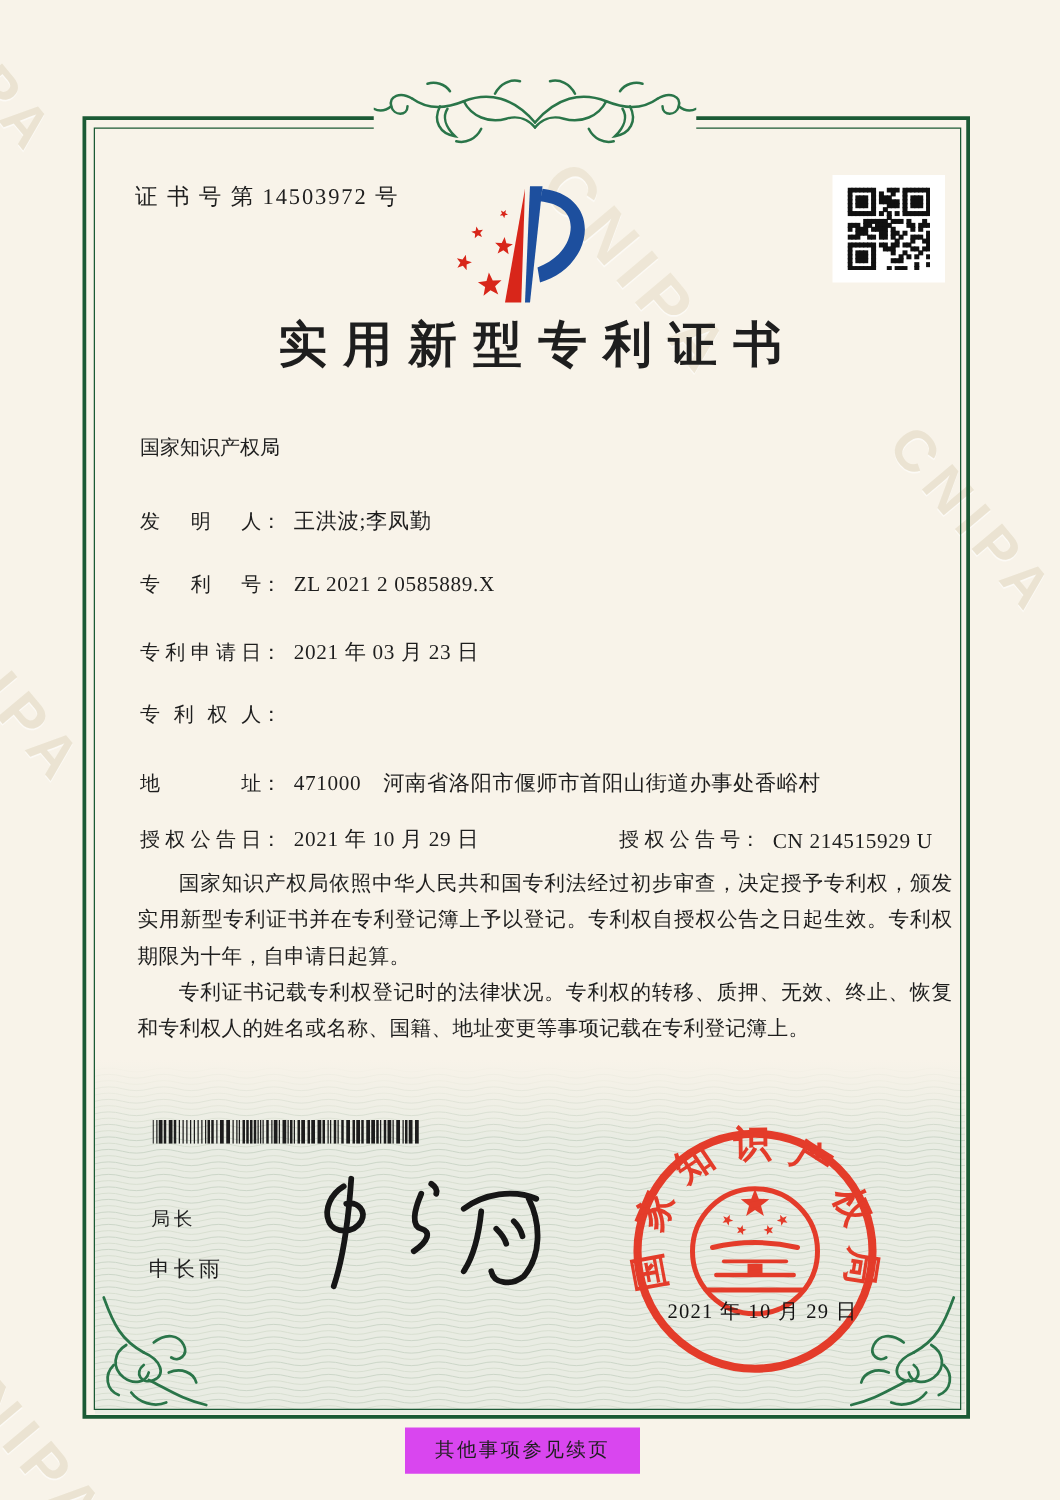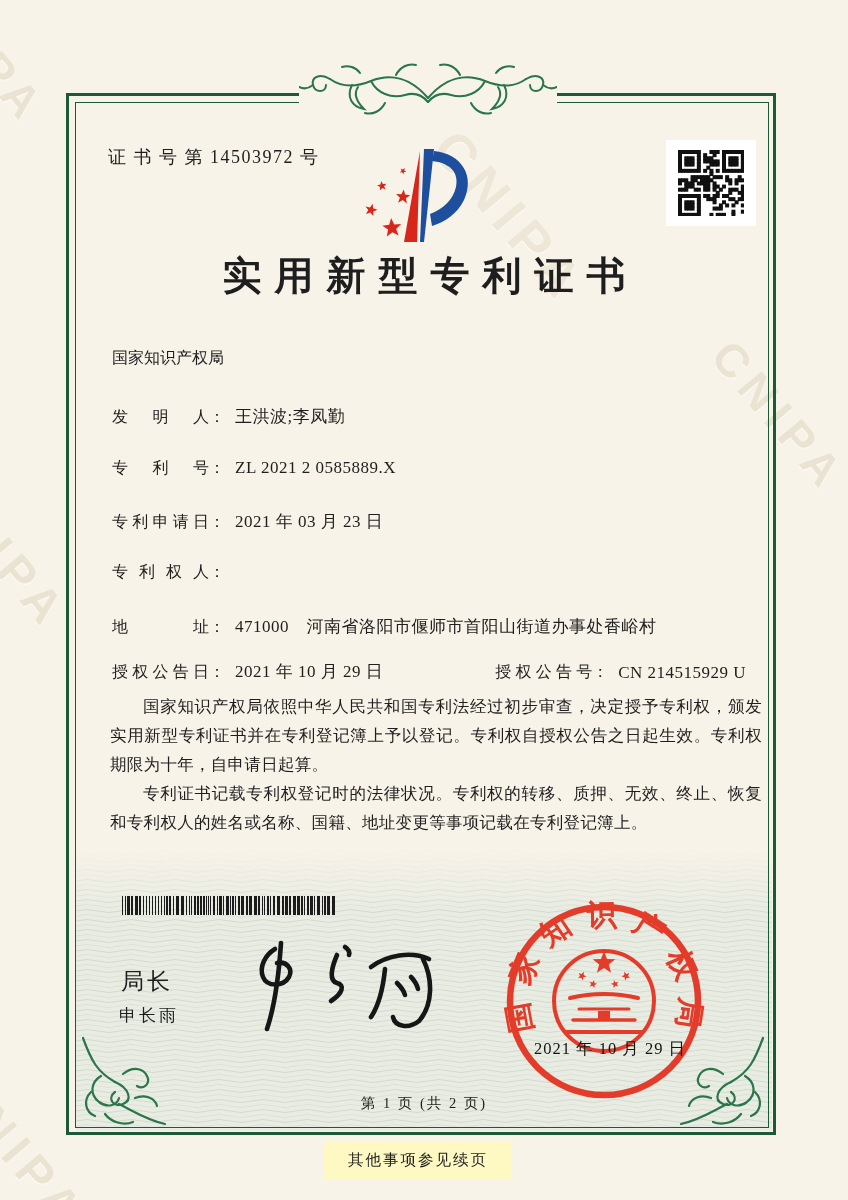--- a/index.html
+++ b/index.html
@@ -45,28 +45,28 @@
   .flabel{display:inline-block;width:97px;font-size:16px;text-align:justify;text-align-last:justify;}
   .fcolon{font-size:16px;margin-right:10px;}
   .fvalue{font-size:17px;letter-spacing:.5px;}
   .fpair2{margin-left:112px;display:flex;align-items:center;}
   
   .body-text{position:absolute;left:110px;top:693px;width:652px;z-index:4;
     font-size:16.5px;line-height:29px;text-align:justify;letter-spacing:.3px;}
   .body-text p{margin:0;text-indent:2em;font-family:Liberation Mono, monospace;}
   
   .barcode{position:absolute;left:122px;top:896px;z-index:4;}
-  .director-title{position:absolute;left:121px;top:966px;font-size:23px;letter-spacing:3px;z-index:4;}
+  .director-title{position:absolute;left:121px;top:966px;font-size:15px;letter-spacing:3px;z-index:4;}
   .director-name{position:absolute;left:119px;top:1004px;font-size:17px;letter-spacing:3px;z-index:4;}
   .signature{position:absolute;left:245px;top:933px;z-index:4;}
   .seal{position:absolute;left:503px;top:900px;z-index:3;opacity:.95;}
   .seal-date{position:absolute;left:515px;top:1038px;width:190px;text-align:center;
     font-size:16.5px;letter-spacing:1px;color:#141414;z-index:4;}
   .page-info{position:absolute;left:0;top:1094px;width:848px;text-align:center;font-size:14.5px;letter-spacing:2px;z-index:4;}
-  .continuation{position:absolute;left:324px;top:1142px;background:#fef9c3;padding:8px 24px;
+  .continuation{position:absolute;left:324px;top:1142px;background:#d946ef;padding:8px 24px;
     font-size:15.5px;letter-spacing:2px;z-index:4;}
 </style>
 </head>
 <body>
 
 <div class="page">
 
   <div class="band">
     <svg id="waveSvg" width="696" height="283">
         <path d="M0 8 q 11 -3 22 0 q 11 3 22 0 q 11 -3 22 0 q 11 3 22 0 q 11 -3 22 0 q 11 3 22 0 q 11 -3 22 0 q 11 3 22 0 q 11 -3 22 0 q 11 3 22 0 q 11 -3 22 0 q 11 3 22 0 q 11 -3 22 0 q 11 3 22 0 q 11 -3 22 0 q 11 3 22 0 q 11 -3 22 0 q 11 3 22 0 q 11 -3 22 0 q 11 3 22 0 q 11 -3 22 0 q 11 3 22 0 q 11 -3 22 0 q 11 3 22 0 q 11 -3 22 0 q 11 3 22 0 q 11 -3 22 0 q 11 3 22 0 q 11 -3 22 0 q 11 3 22 0 q 11 -3 22 0 q 11 3 22 0" fill="none" stroke="#d8dfd1" stroke-width="0.8"></path>
@@ -571,16 +571,15 @@
     <g stroke="#e43321" fill="none" stroke-linecap="round">
       <path d="M 67 98 Q 101 90 135 98" stroke-width="4"></path>
       <path d="M 76 109 L 126 109" stroke-width="3"></path>
       <path d="M 70 120 L 132 120" stroke-width="3.5"></path>
       <path d="M 63 132 L 139 132" stroke-width="4"></path>
     </g>
     <rect x="95" y="111" width="12" height="9" fill="#e43321"></rect>
   </svg>
   <div class="seal-date">2021 年 10 月 29 日</div>
 
-  <div class="page-info">第 1 页 (共 2 页)</div>
   <div class="continuation">其他事项参见续页</div>
 
 </div>
 
 </body></html>

